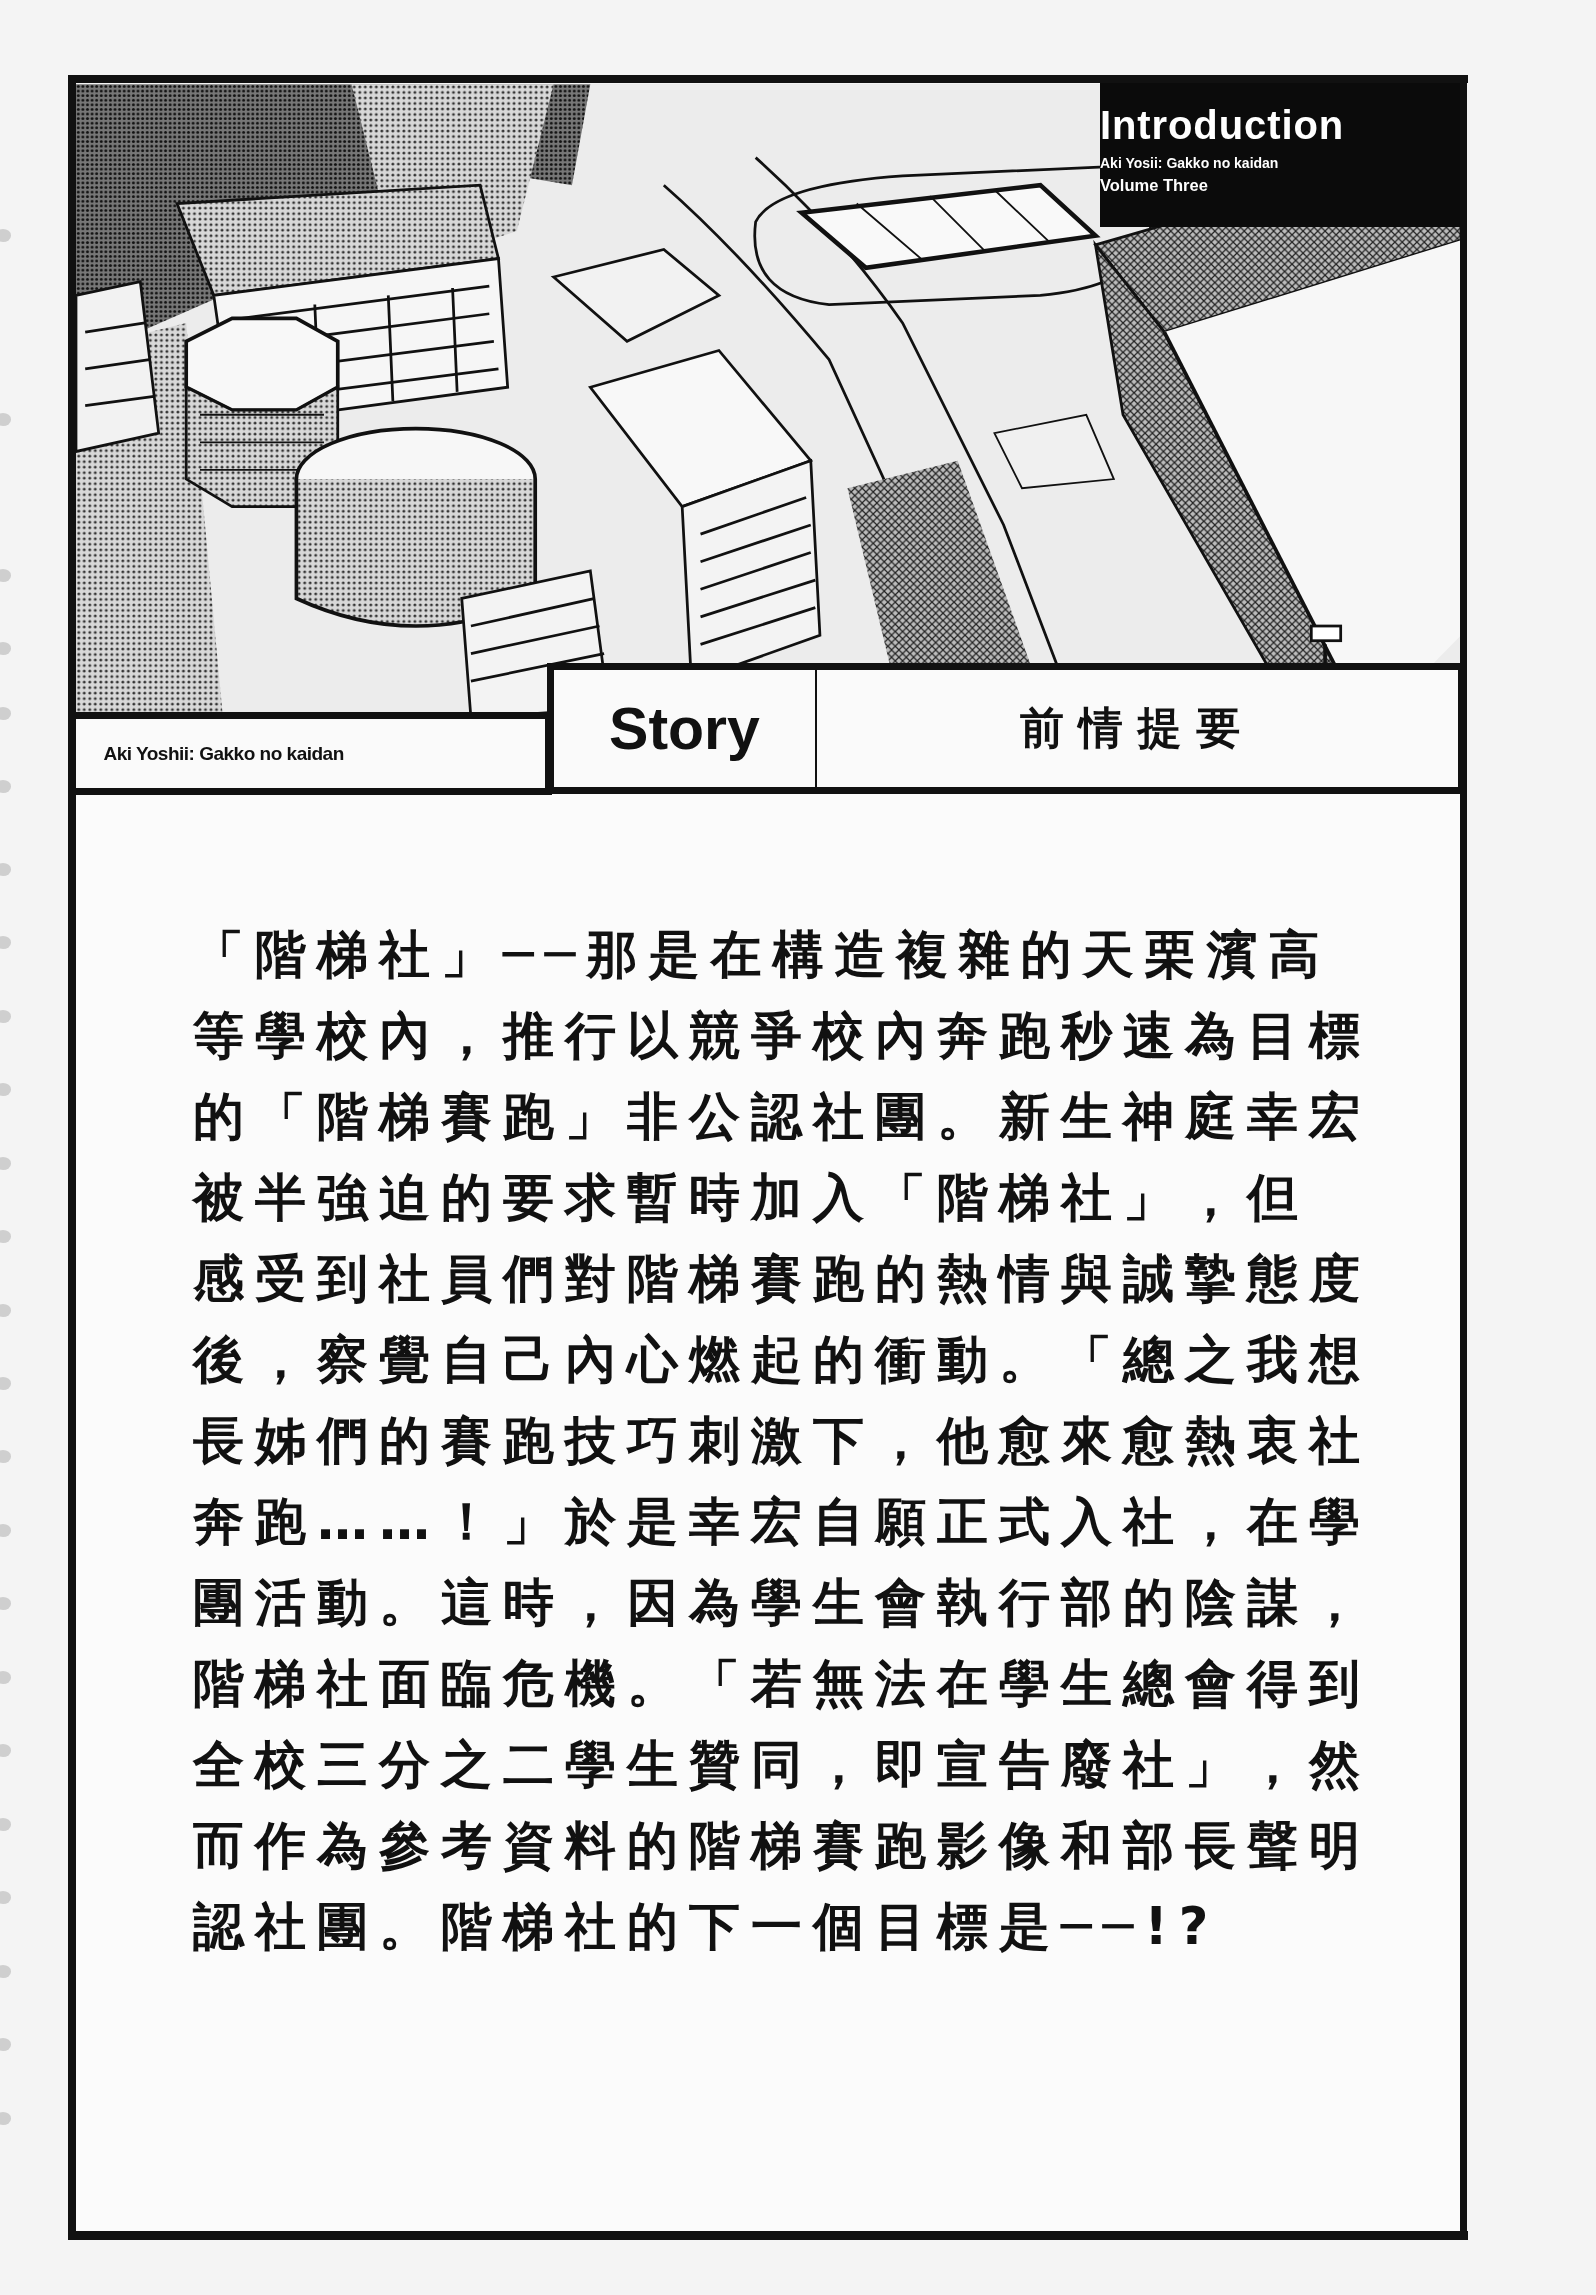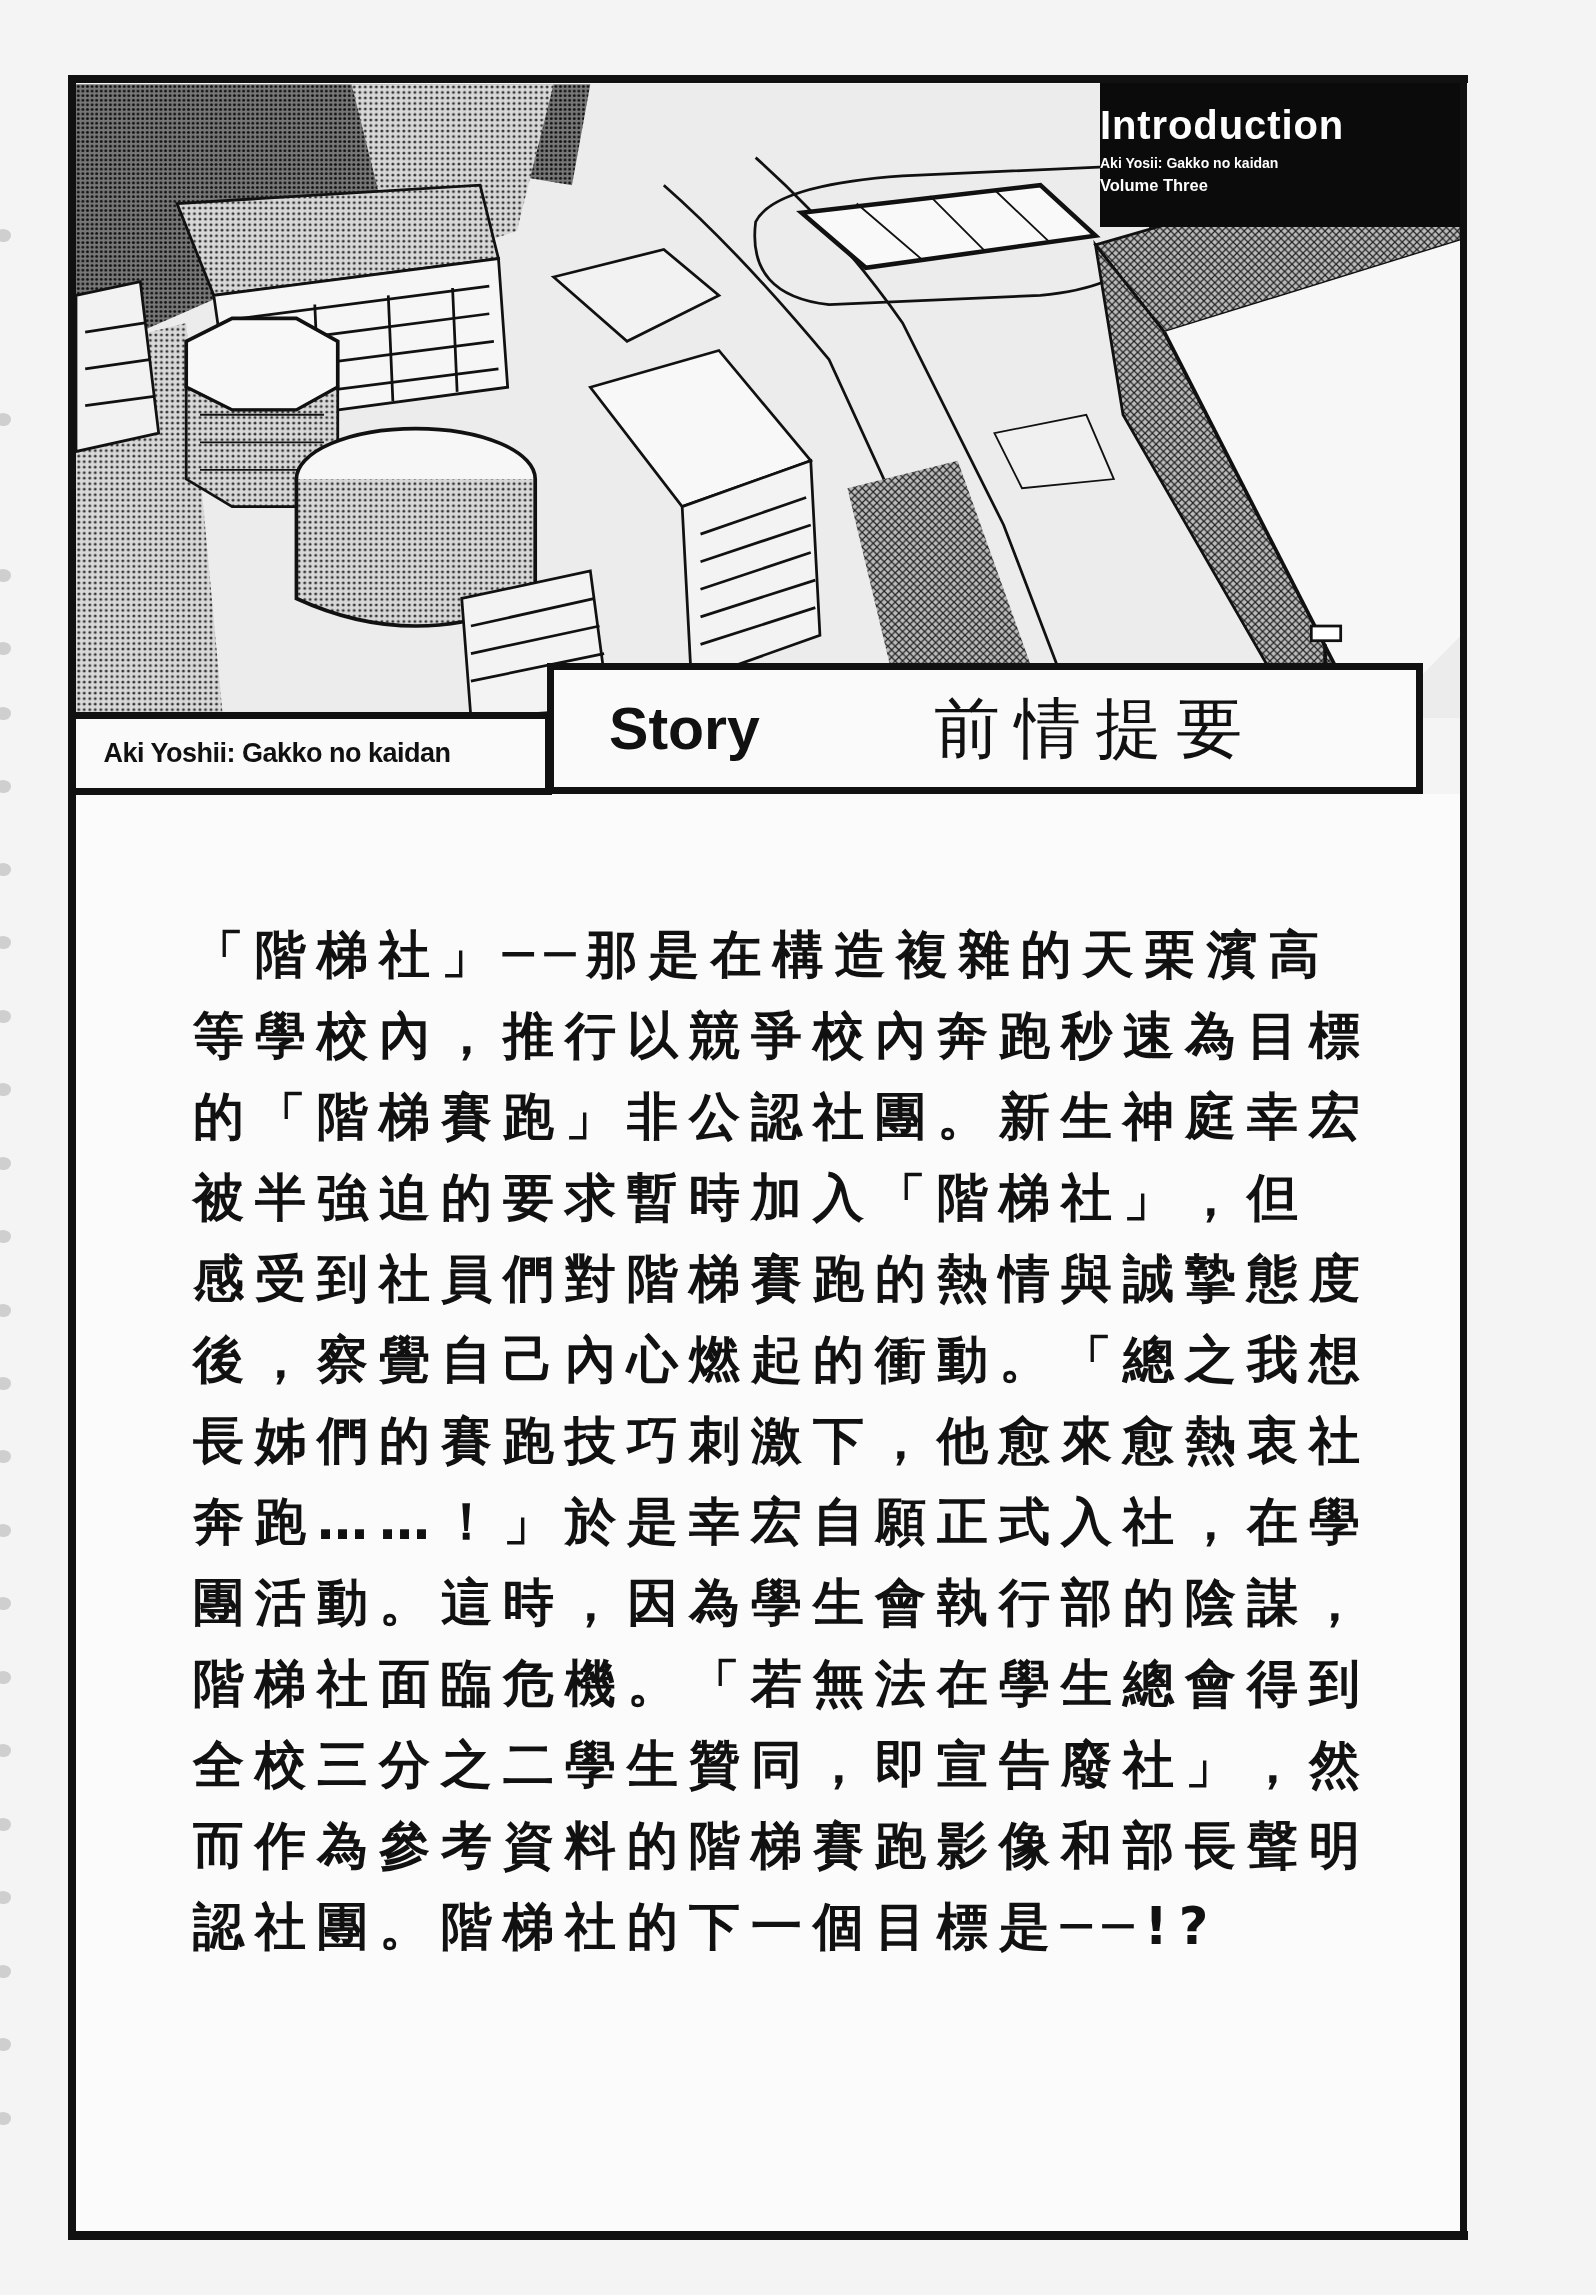--- a/index.html
+++ b/index.html
@@ -34,33 +34,33 @@
   }
   .intro-title { font-family: "Liberation Sans", sans-serif; font-size: 40px; font-weight: bold; line-height: 44px; letter-spacing: 0.9px; }
   .intro-sub { font-family: "Liberation Sans", sans-serif; font-size: 14px; font-weight: bold; line-height: 22px; margin-top: 5.5px; }
   .intro-vol { font-family: "Liberation Sans", sans-serif; font-size: 16.5px; font-weight: bold; line-height: 22px; }
 
   
   .hdr-author {
     position: absolute; left: 76px; top: 712px; width: 476px; height: 83px; background: #fafafa;
     border-top: 7.3px solid #111; border-right: 7.3px solid #111; border-bottom: 7.3px solid #111; box-sizing: border-box;
     display: flex; align-items: center; padding-left: 27.5px;
-    font-family: "Liberation Sans", sans-serif; font-weight: bold; font-size: 27px; letter-spacing: -0.5px;
+    font-family: "Liberation Sans", sans-serif; font-weight: bold; font-size: 19px; letter-spacing: -0.5px;
   }
   .hdr-story {
     position: absolute; left: 547px; top: 663px; width: 275px; height: 131px; background: #fafafa;
     border: 7.3px solid #111; box-sizing: border-box;
     display: flex; align-items: center; justify-content: center;
     font-family: "Liberation Sans", sans-serif; font-weight: bold; font-size: 59px;
   }
   .hdr-cn {
-    position: absolute; left: 775px; top: 663px; width: 648px; height: 131px; background: #fafafa;
+    position: absolute; left: 817px; top: 663px; width: 648px; height: 131px; background: #fafafa;
     border-top: 7.3px solid #111; border-bottom: 7.3px solid #111; border-right: 7.3px solid #111; box-sizing: border-box;
     display: flex; align-items: center; justify-content: center;
-    font-family: "DejaVu Sans", sans-serif; font-weight: normal; font-size: 66px; letter-spacing: 14.7px;
+    font-family: "DejaVu Sans", sans-serif; font-weight: bold; font-size: 44px; letter-spacing: 14.7px;
   }
 
   
   .story-panel {
     position: absolute; left: 76px; top: 794px; width: 1384px; height: 1438px; background: #fbfbfb;
   }
   .story-text {
     position: absolute; left: 193px; top: 914px; width: 1166px;
     font-family: "DejaVu Sans", sans-serif; font-weight: bold; font-size: 51px; line-height: 81px;
     letter-spacing: 11px;

